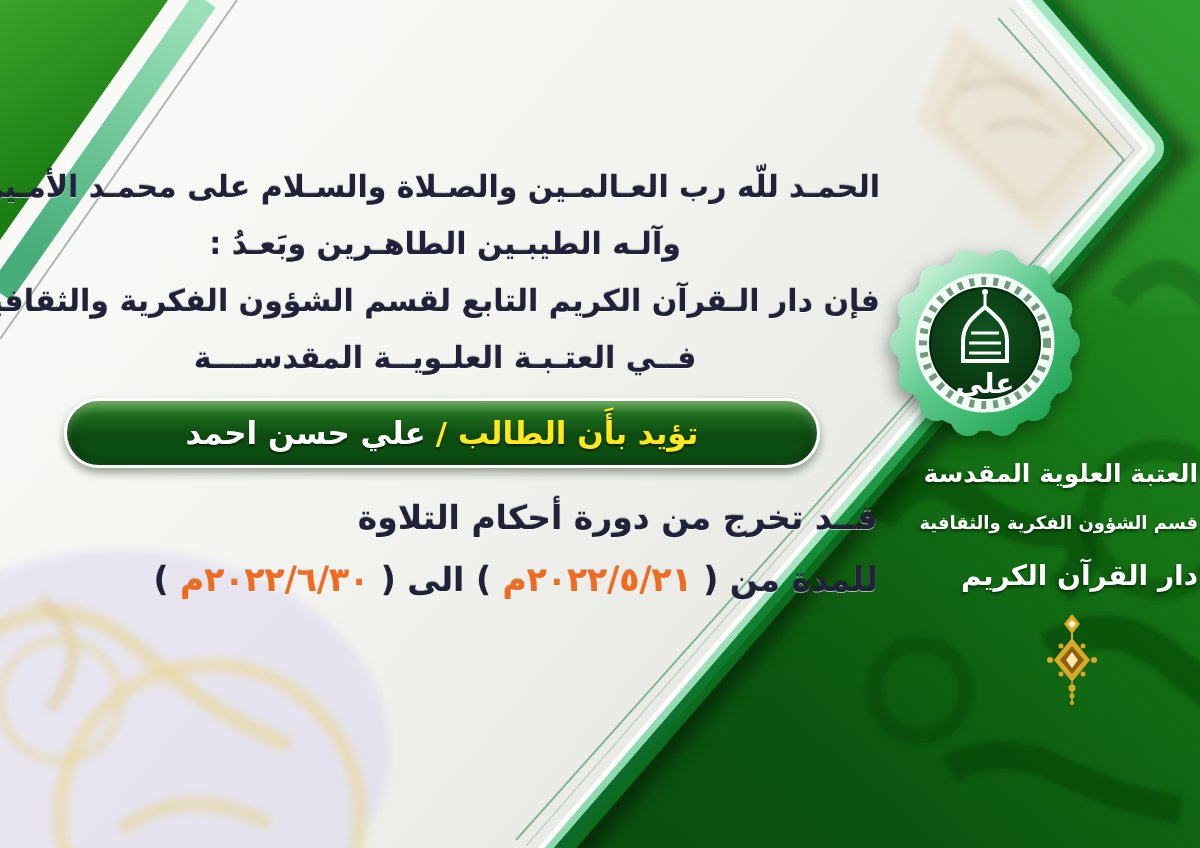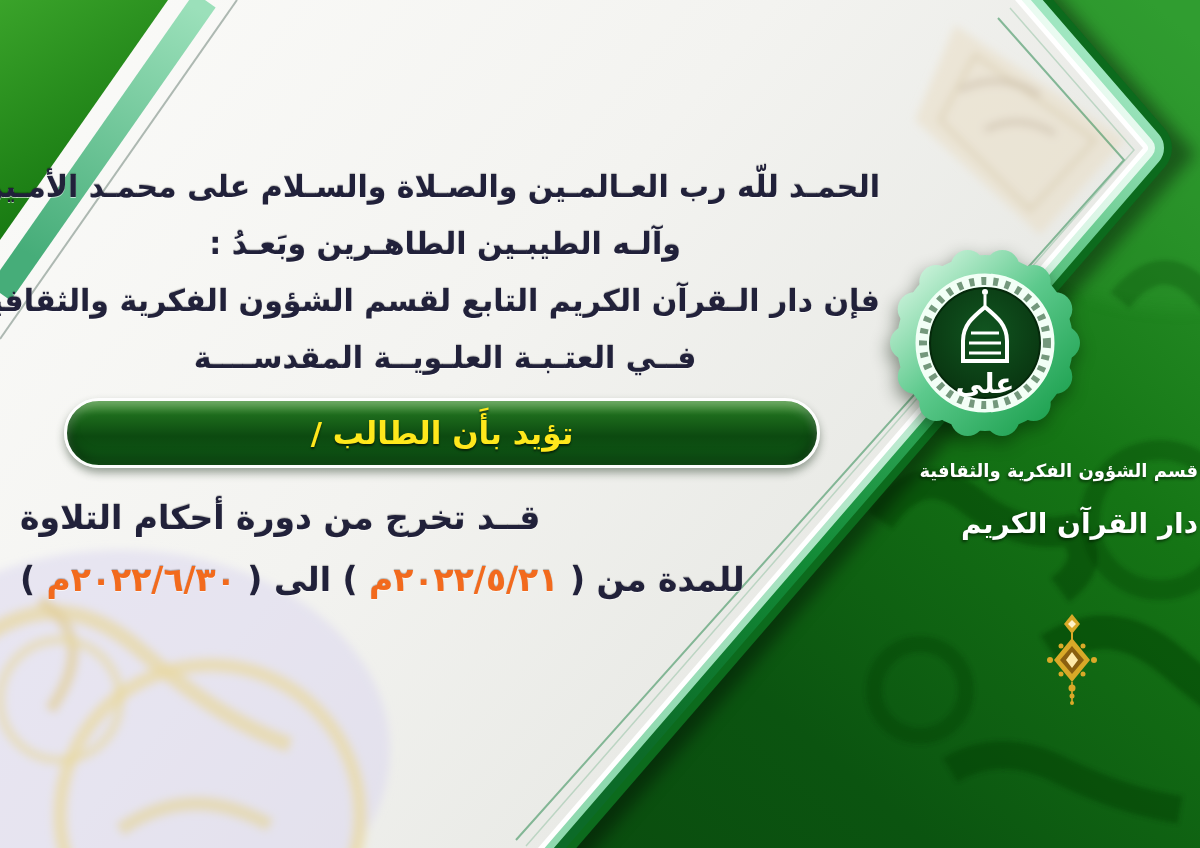--- a/index.html
+++ b/index.html
@@ -34,21 +34,21 @@
     background:linear-gradient(180deg,#4d9a40 0%,#1d6b1c 22%,#0c4a10 55%,#0e5414 88%,#146119 100%);
     box-shadow:0 5px 9px rgba(40,60,40,.45), inset 0 6px 10px rgba(255,255,255,.22), inset 0 -6px 12px rgba(0,0,0,.35);
     display:flex;align-items:center;justify-content:center;gap:10px;
     font-size:31px;font-weight:bold;white-space:nowrap;
   }
   .pill-label{color:var(--banner-yellow,#ffe81c);text-shadow:0 2px 2px rgba(0,0,0,.55);text-align:center;}
   .pill-name{color:#ffffff;text-shadow:0 2px 2px rgba(0,0,0,.55);}
 
   
   .course{
-    position:absolute;top:487px;left:20px;width:850px;text-align:left;
+    position:absolute;top:487px;left:28px;width:850px;text-align:right;
     color:var(--body-dark,#21213a);font-weight:bold;font-size:33px;line-height:62px;
   }
   .course .cline{white-space:nowrap;text-shadow:0 1px 0 rgba(255,255,255,.6),0 -1px 1px rgba(0,0,0,.25);}
   .orange{color:var(--accent-orange,#f26a1d);}
 
   .closing{
     position:absolute;top:683px;left:95px;width:700px;text-align:center;
     color:var(--closing-navy,#2c2c6e);font-weight:bold;font-size:21px;white-space:nowrap;
     text-shadow:0 1px 0 rgba(255,255,255,.5);
   }
@@ -170,20 +170,21 @@
 
   <div class="intro">
     <div class="iline">الحمـد للّه رب العـالمـين والصـلاة والسـلام على محمـد الأمـين</div>
     <div class="iline">وآلـه الطيبـين الطاهـرين وبَعـدُ :</div>
     <div class="iline">فإن دار الـقرآن الكريم التابع لقسم الشؤون الفكرية والثقافية</div>
     <div class="iline">فــي العتـبـة العلـويــة المقدســــة</div>
   </div>
 
   <div class="pill">
     <span class="pill-label">تؤيد بأَن الطالب / </span>
+    <span class="pill-name">علي حسن احمد</span>
   </div>
 
   <div class="course">
     <div class="cline">قــد تخرج من دورة أحكام التلاوة</div>
     <div class="cline"><span>للمدة من ( </span><span class="orange">٢٠٢٢/٥/٢١م</span><span> ) الى ( </span><span class="orange">٢٠٢٢/٦/٣٠م</span><span> )</span></div>
   </div>
 
 
   <div class="seal">
     <svg width="212" height="212" viewBox="0 0 212 212">
@@ -224,20 +225,21 @@
         <circle cx="106" cy="55" r="3" fill="#ffffff" stroke="none"></circle>
         <line x1="92" y1="96" x2="120" y2="96" stroke-width="3"></line>
         <line x1="90" y1="106" x2="122" y2="106" stroke-width="3"></line>
         <line x1="90" y1="116" x2="122" y2="116" stroke-width="3"></line>
       </g>
       <text class="seal-text" x="106" y="156" font-size="28" fill="#ffffff" text-anchor="middle">علي</text>
     </svg>
   </div>
 
   <div class="org">
+    <div class="org1">العتبة العلوية المقدسة</div>
     <div class="org2">قسم الشؤون الفكرية والثقافية</div>
     <div class="org3">دار القرآن الكريم</div>
   </div>
 
   <div class="ornament">
     <svg width="64" height="100" viewBox="0 0 64 100">
       <g fill="#d9a928">
         <path d="M32,2 L40,12 L32,22 L24,12 Z"></path>
         <path d="M32,8 L36,12 L32,16 L28,12 Z" fill="#fff3c9"></path>
         <rect x="31" y="21" width="2" height="7"></rect>

